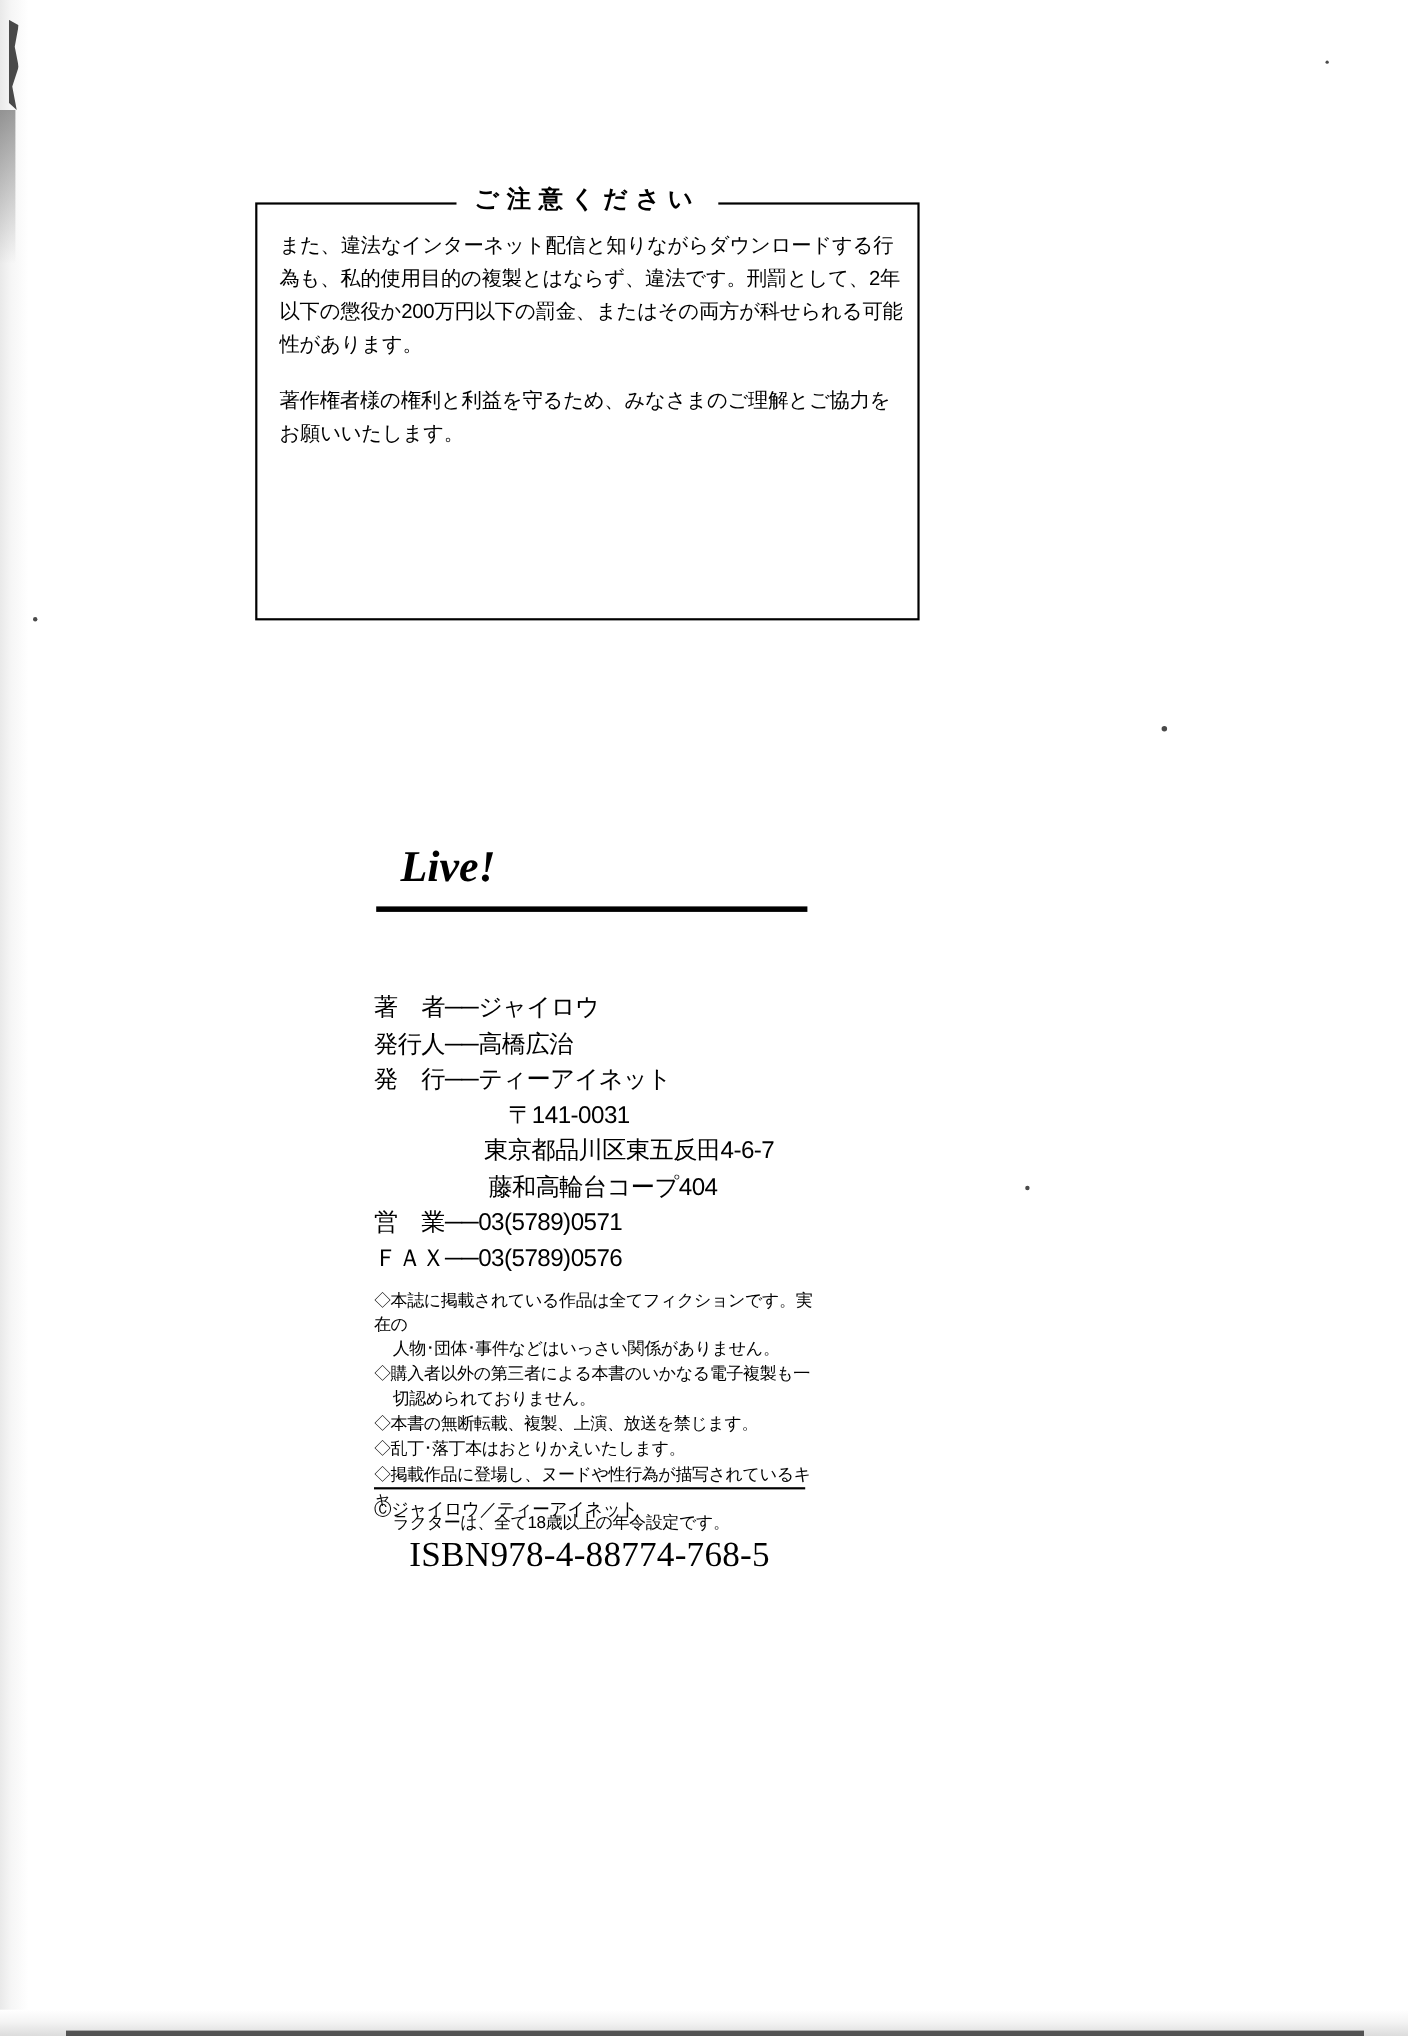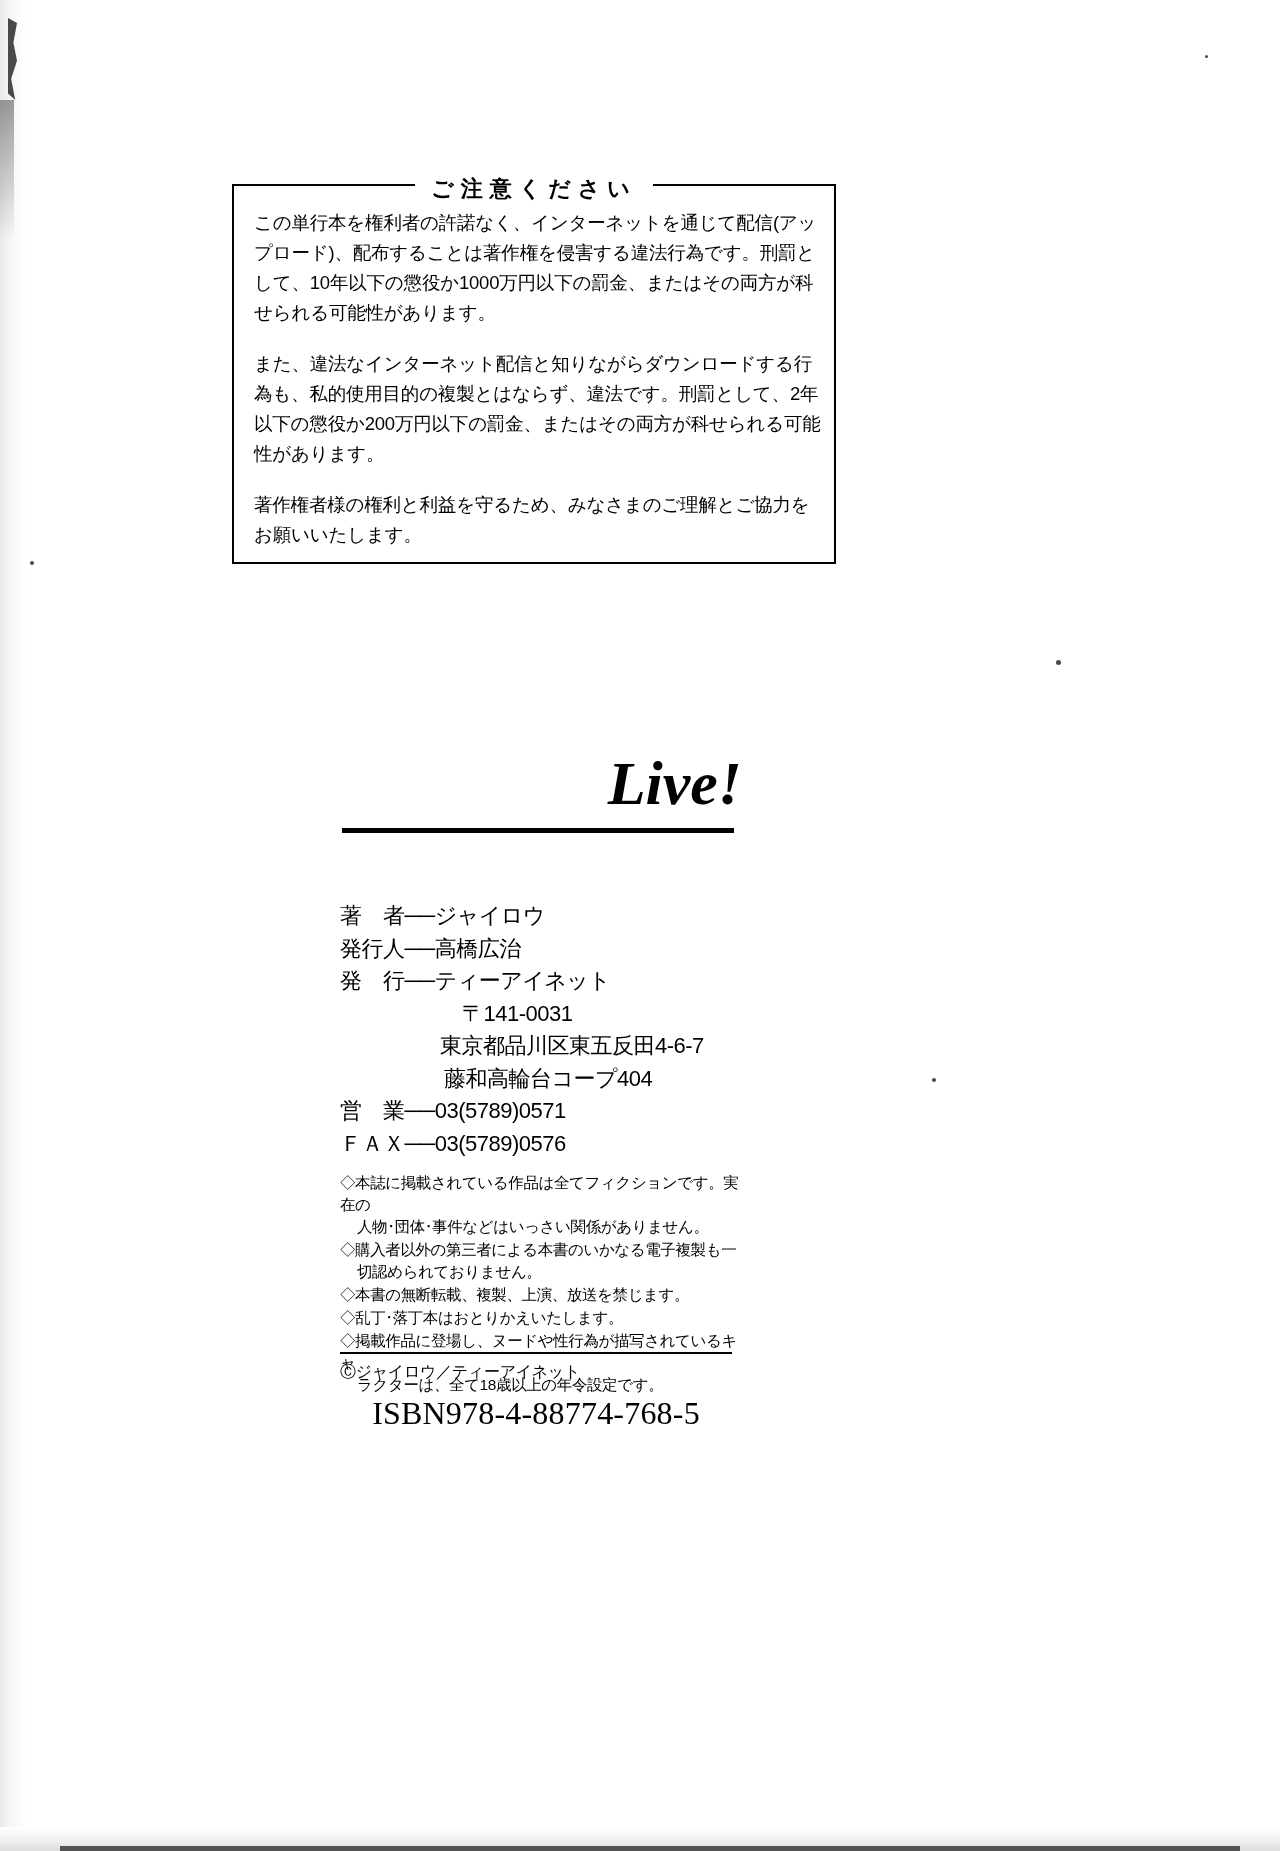--- a/index.html
+++ b/index.html
@@ -62,24 +62,25 @@
     left: 232px;
     top: 184px;
     width: 604px;
     height: 380px;
     border: 2px solid #000;
     box-sizing: border-box;
   }
   .notice-title-wrap {
     position: absolute;
     left: 232px;
-    top: 174px;
+    top: 160px;
     width: 604px;
     height: 42px;
     display: flex;
+    align-items: center;
     justify-content: center;
   }
   .notice-title {
     background: #ffffff;
     padding: 0 16px;
     font-family: "Liberation Sans", sans-serif;
     font-size: 22px;
     font-weight: bold;
     letter-spacing: 7px;
     white-space: nowrap;
@@ -99,27 +100,27 @@
 
   
   .colophon {
     position: absolute;
     left: 342px;
     top: 752px;
     width: 400px;
   }
   .logo {
     font-family: "Liberation Serif", serif;
-    font-size: 62px;
+    font-size: 40px;
     font-style: italic;
     font-weight: bold;
-    text-align: right;
+    text-align: left;
     letter-spacing: 0px;
     line-height: 1;
-    margin: 0;
+    margin: 16px;
     padding-left: 6px;
   }
   .rule-thick {
     height: 5px;
     background: #000;
     margin: 14px 0 4px 0;
     width: 392px;
   }
   .pubdate {
     font-family: "Liberation Sans", sans-serif;
@@ -193,21 +194,20 @@
 <div class="speck" style="left:1056px;top:660px;width:5px;height:5px;"></div>
 <div class="speck" style="left:932px;top:1078px;width:4px;height:4px;"></div>
 <div class="speck" style="left:1205px;top:55px;width:3px;height:3px;"></div>
 <div class="speck" style="left:30px;top:561px;width:4px;height:4px;"></div>
 
 <div class="notice-box"></div>
 <div class="notice-title-wrap">
   <span class="notice-title">ご注意ください</span>
 </div>
 <div class="notice-body">
-  <p class="notice-para">この単行本を権利者の許諾なく、インターネットを通じて配信(アップロード)、配布することは著作権を侵害する違法行為です。刑罰として、10年以下の懲役か1000万円以下の罰金、またはその両方が科せられる可能性があります。</p>
   <p class="notice-para">また、違法なインターネット配信と知りながらダウンロードする行為も、私的使用目的の複製とはならず、違法です。刑罰として、2年以下の懲役か200万円以下の罰金、またはその両方が科せられる可能性があります。</p>
   <p class="notice-para">著作権者様の権利と利益を守るため、みなさまのご理解とご協力をお願いいたします。</p>
 </div>
 
 <div class="colophon">
   <div class="logo">Live!</div>
   <div class="rule-thick"></div>
 </div>
 
 <div class="credits">

